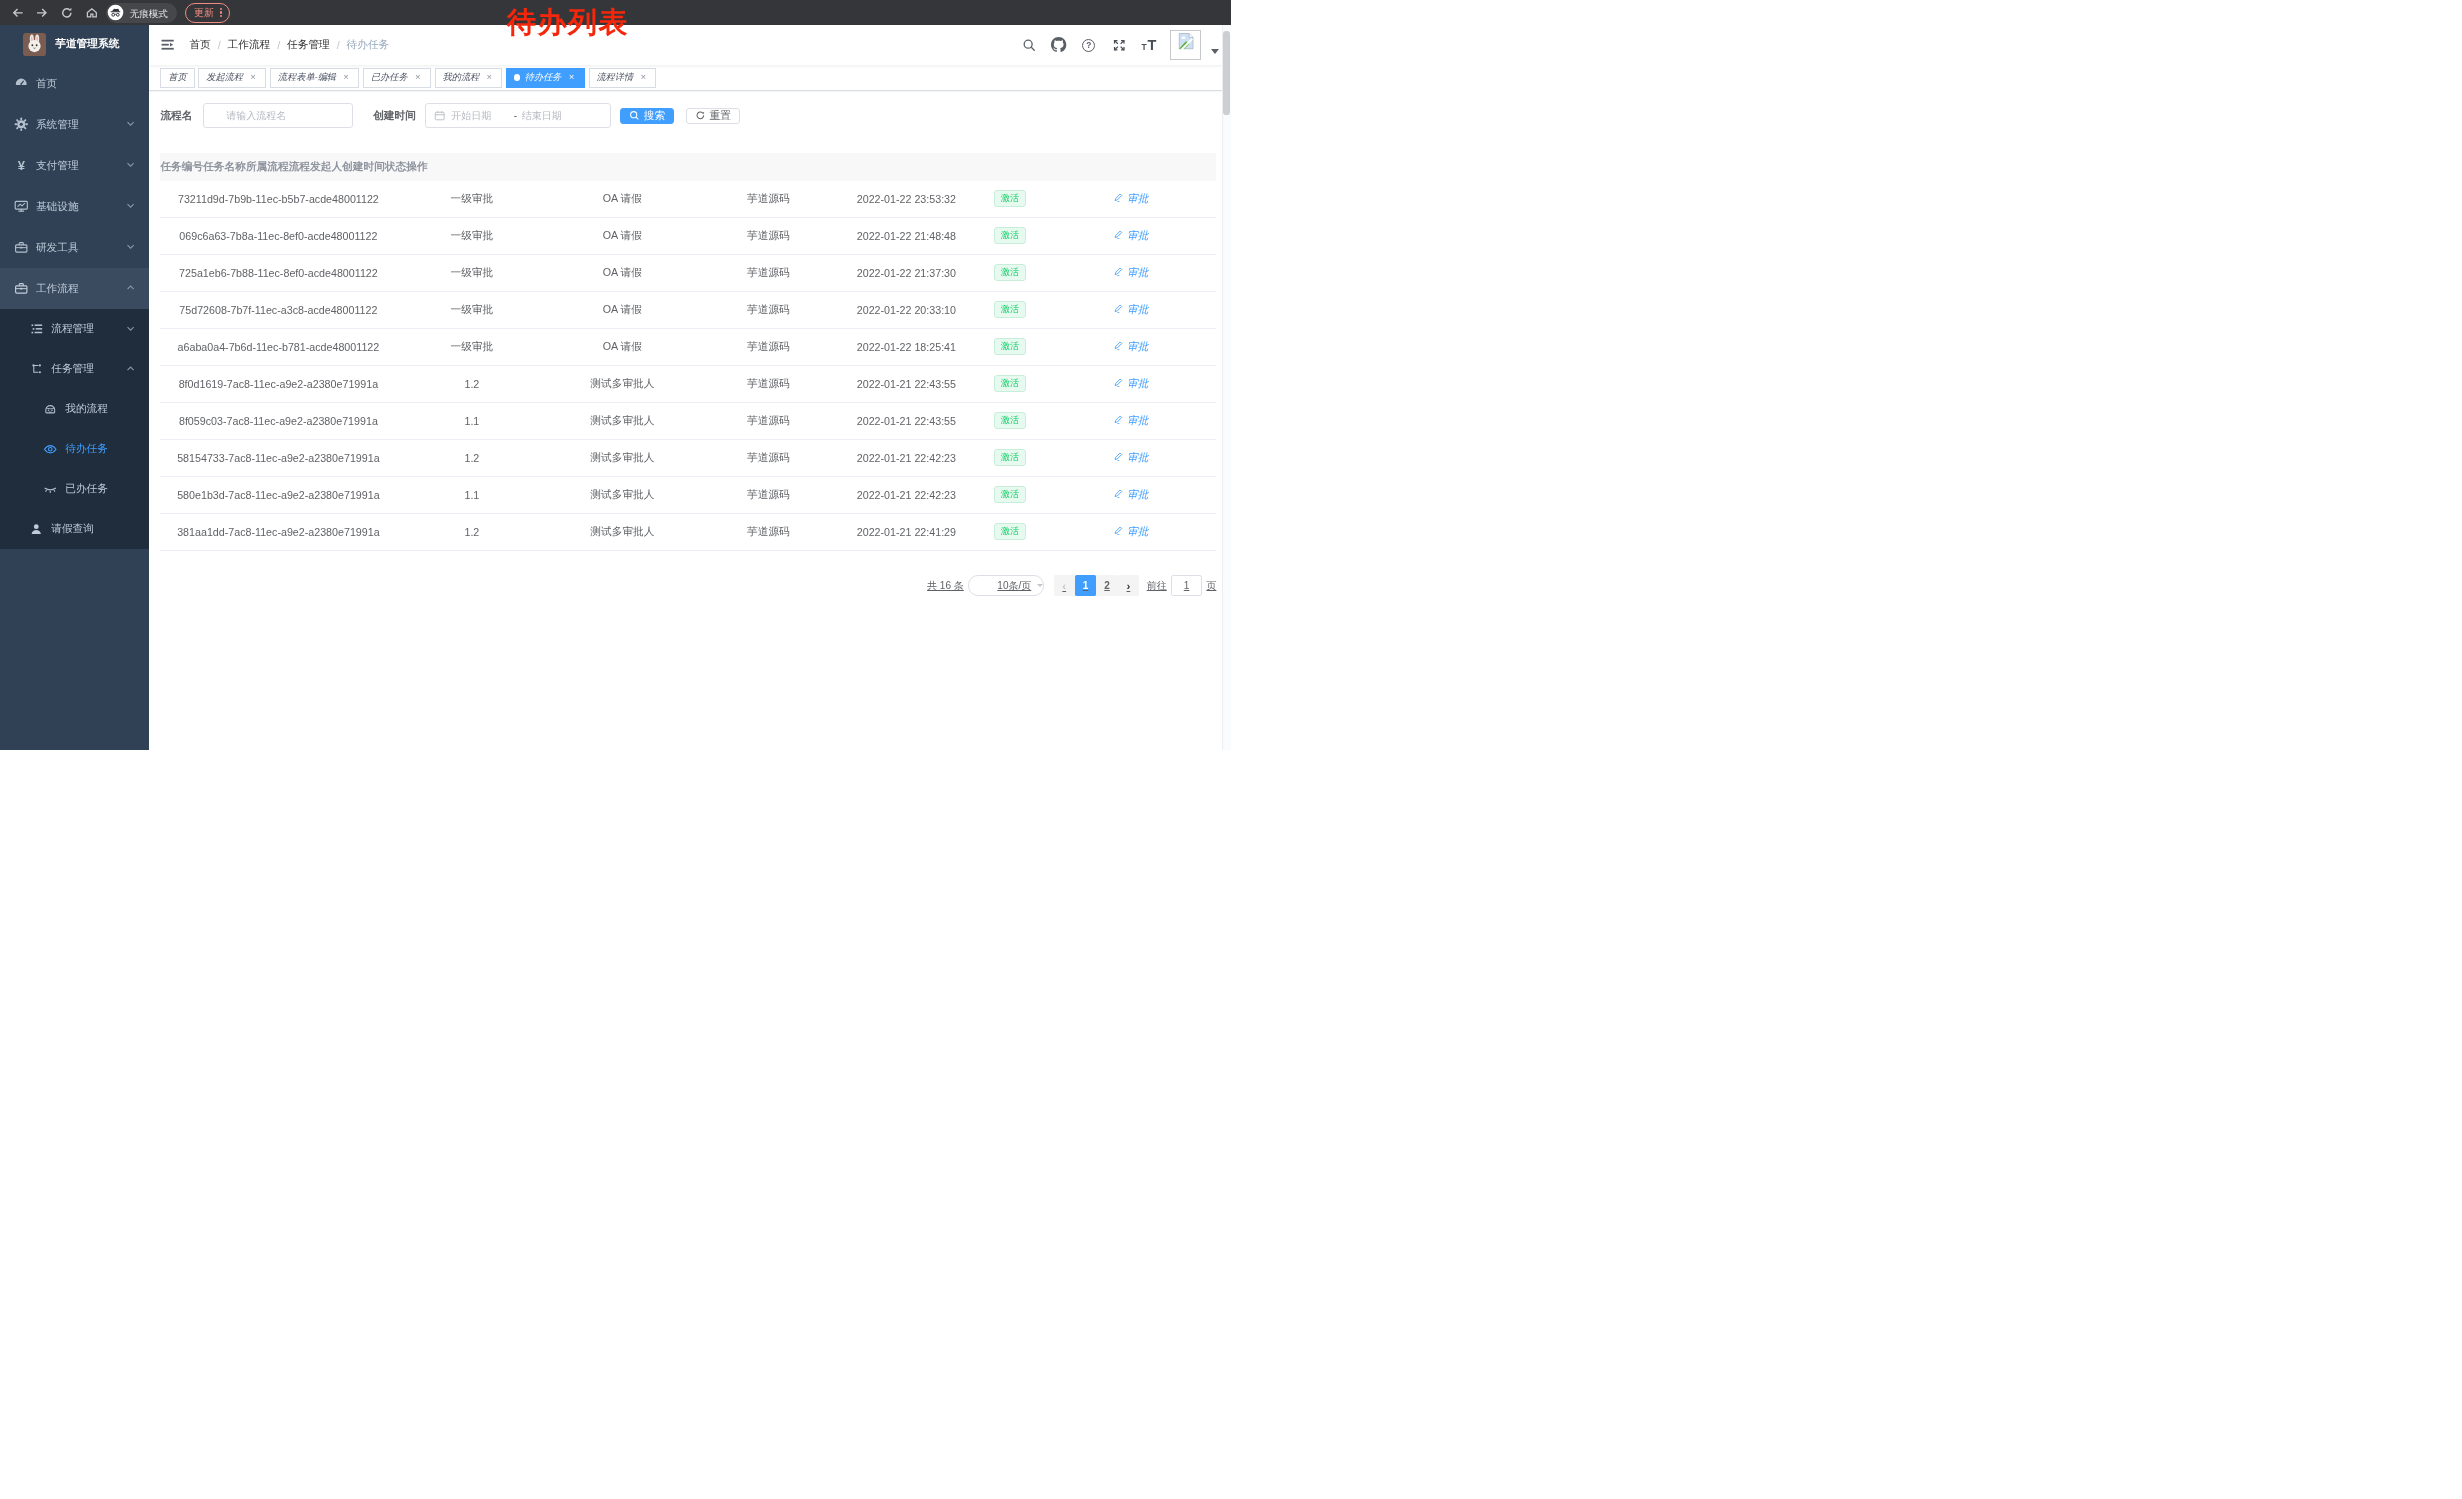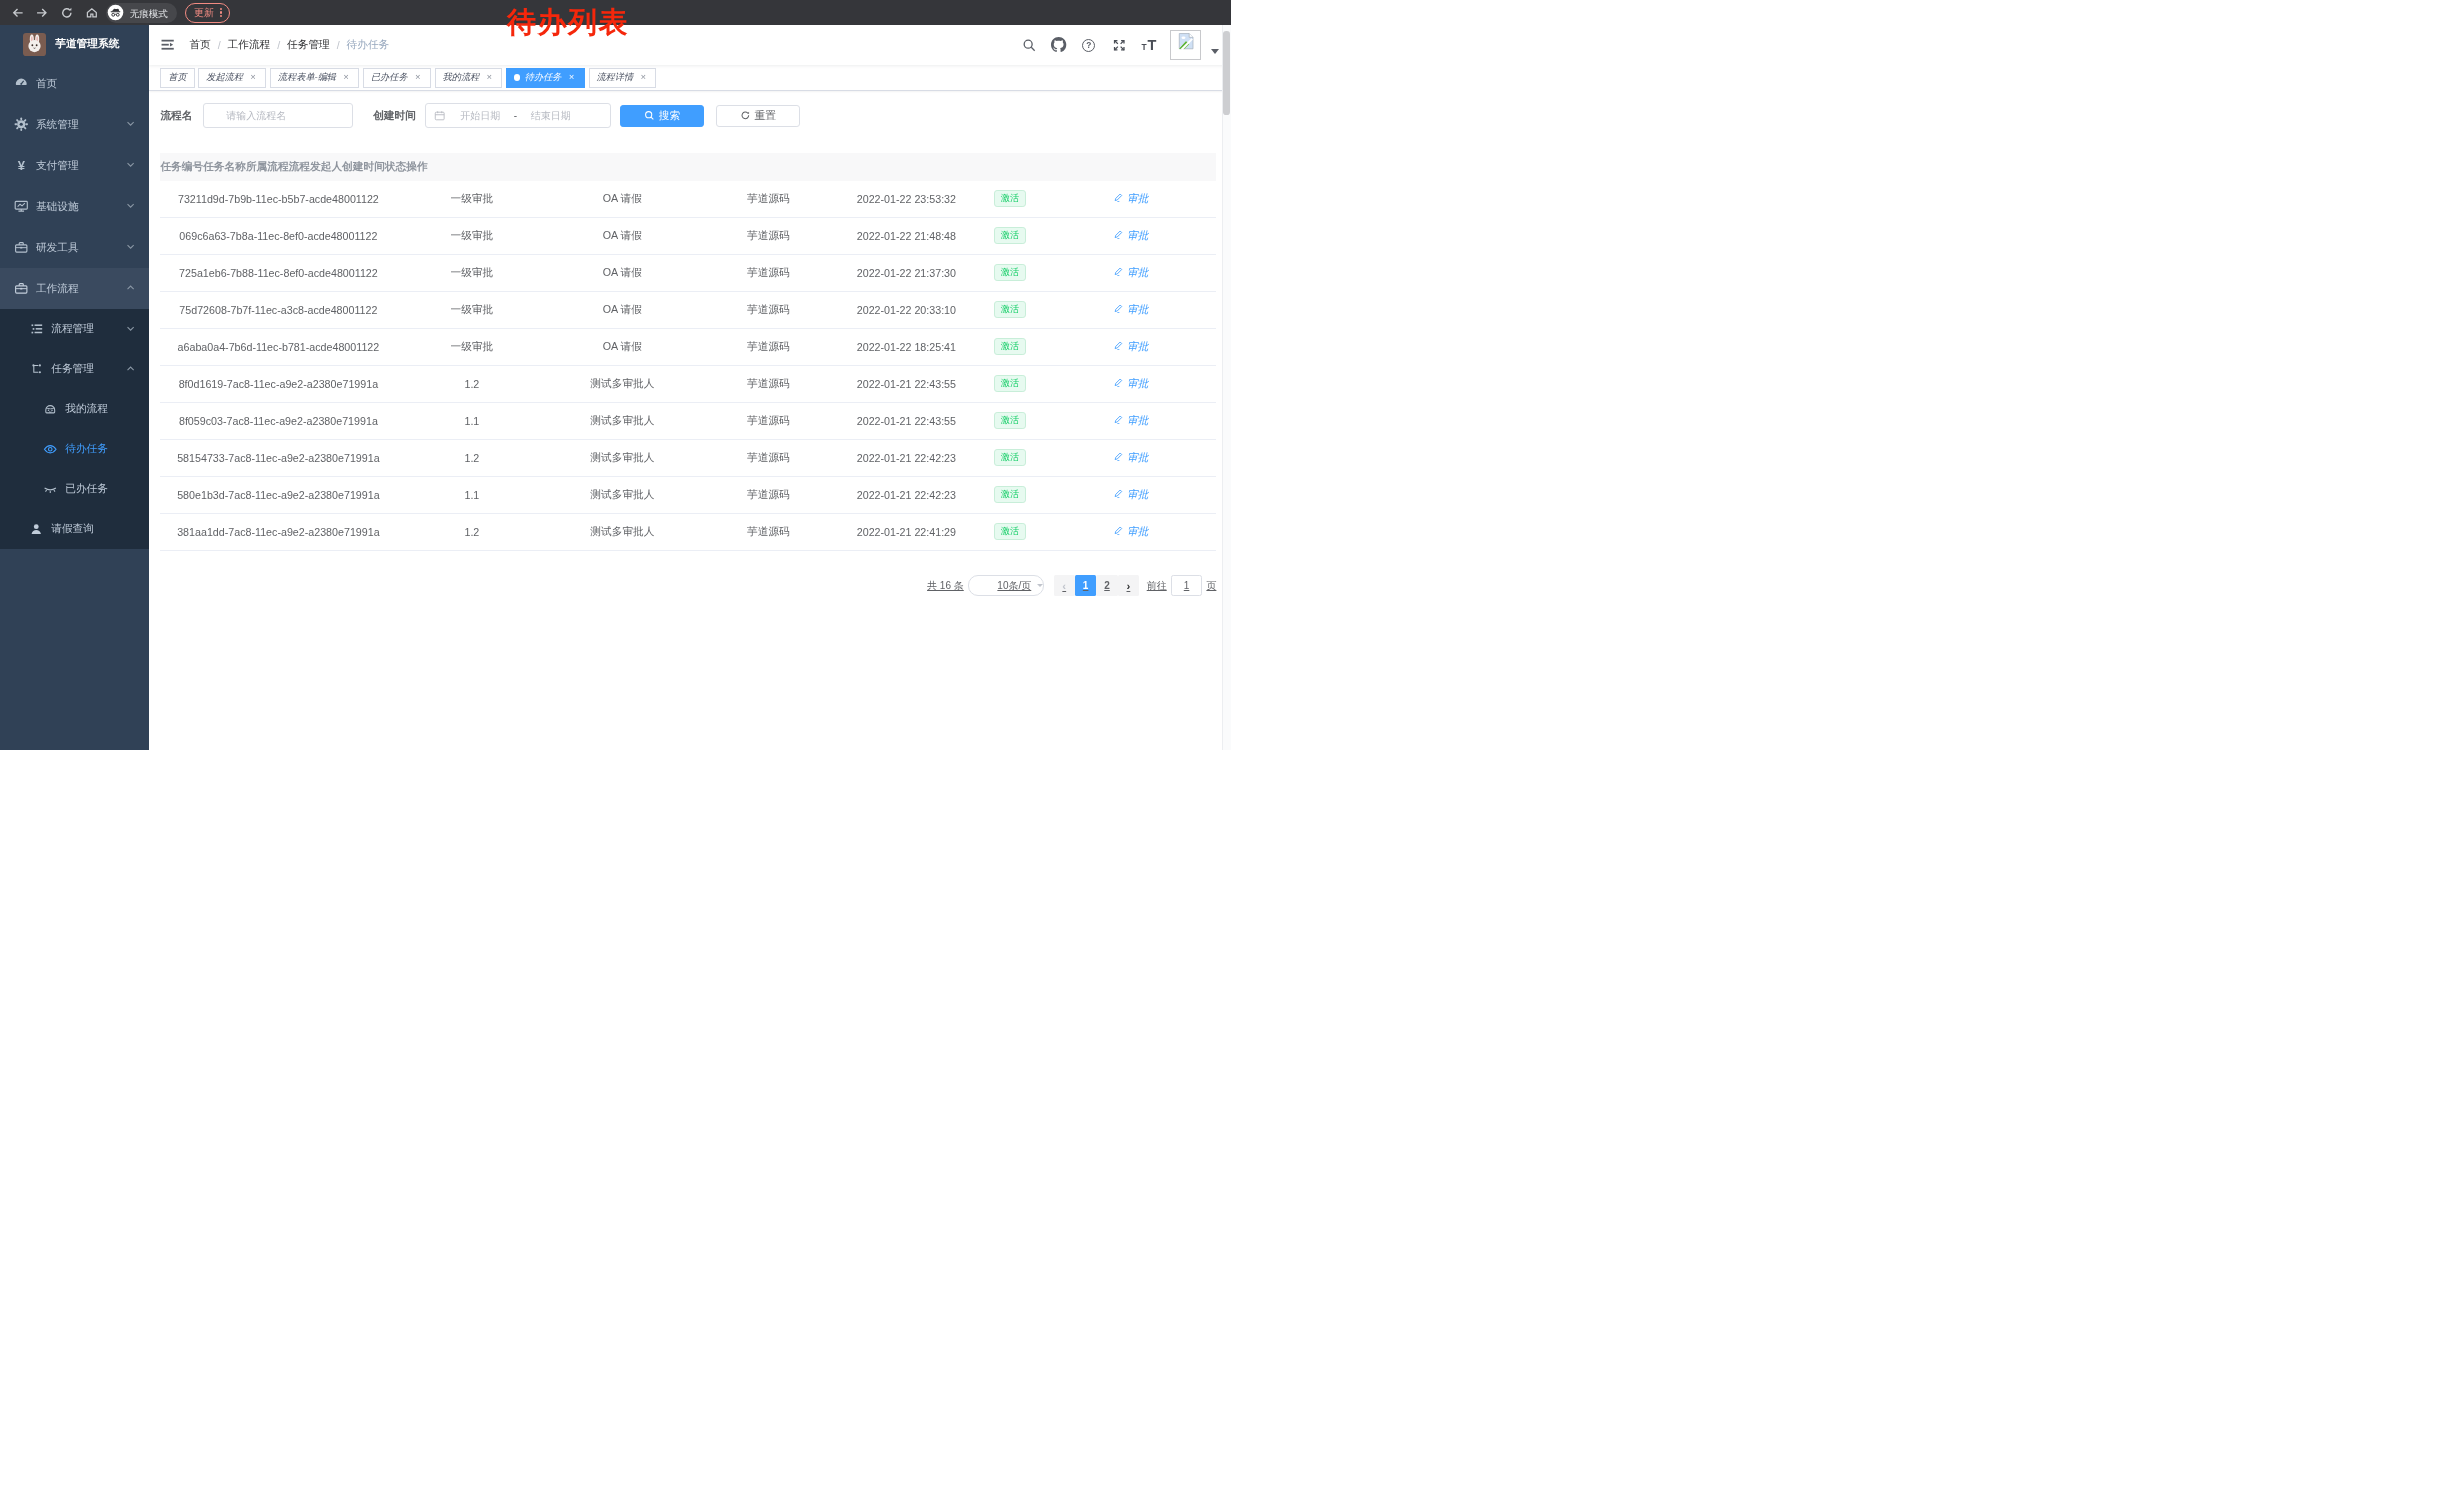--- a/index.html
+++ b/index.html
@@ -75,24 +75,24 @@
 
   
   .content { flex:1 1 auto; padding:12.2px 9.2px 0 11.4px; background:#fff; }
 
   .filter-row { display:flex; align-items:center; }
   .flabel { font-size:10.7px; font-weight:600; color:#606266; white-space:nowrap; }
   .txt-input { width:150px; height:25px; border:0.8px solid #dcdfe6; border-radius:3.1px; margin-left:10.7px; padding:0 22px; font-size:10px; color:#606266; font-family:inherit; }
   .txt-input::placeholder { color:#b6b9c1; }
   .filter-row .gap { width:20px; flex:0 0 auto; }
   .datebox { width:186px; height:25px; border:0.8px solid #dcdfe6; border-radius:3.1px; margin-left:9.2px; display:flex; align-items:center; padding:0 7.6px; }
-  .datebox input { border:none; outline:none; width:58px; font-size:10px; color:#606266; text-align:center; font-family:inherit; background:transparent; }
+  .datebox input { border:none; outline:none; width:58px; font-size:10px; color:#606266; font-family:inherit; background:transparent; }
   .datebox input::placeholder { color:#b6b9c1; }
   .datebox .range-sep { color:#606266; font-size:10px; padding:0 4.6px; }
-  .btn { height:22px; border-radius:3.1px; display:inline-flex; align-items:center; justify-content:flex-end; font-size:10.7px; cursor:pointer; padding:0 23px; border:0.8px solid #dcdfe6; background:#fff; color:#606266; }
+  .btn { height:16px; border-radius:3.1px; display:inline-flex; align-items:center; justify-content:flex-end; font-size:10.7px; cursor:pointer; padding:0 8px; border:0.8px solid #dcdfe6; background:#fff; color:#606266; }
   .btn svg { margin-right:3.8px; }
   .btn.primary { background:#409eff; border-color:#409eff; color:#fff; margin-left:9.2px; }
   .btn.plain { margin-left:12px; }
 
   
   .table { width:1056px; margin-top:24.4px; font-size:10.7px; }
   .thead { display:flex; background:#f8f8f9; height:28px; align-items:center; }
   .th { color:#8f959e; font-weight:600; text-align:center; }
   .tr { display:flex; height:37px; align-items:center; border-bottom:0.8px solid #ebeef5; background:#fff; }
   .td { color:#606266; text-align:center; overflow:hidden; white-space:nowrap; }

